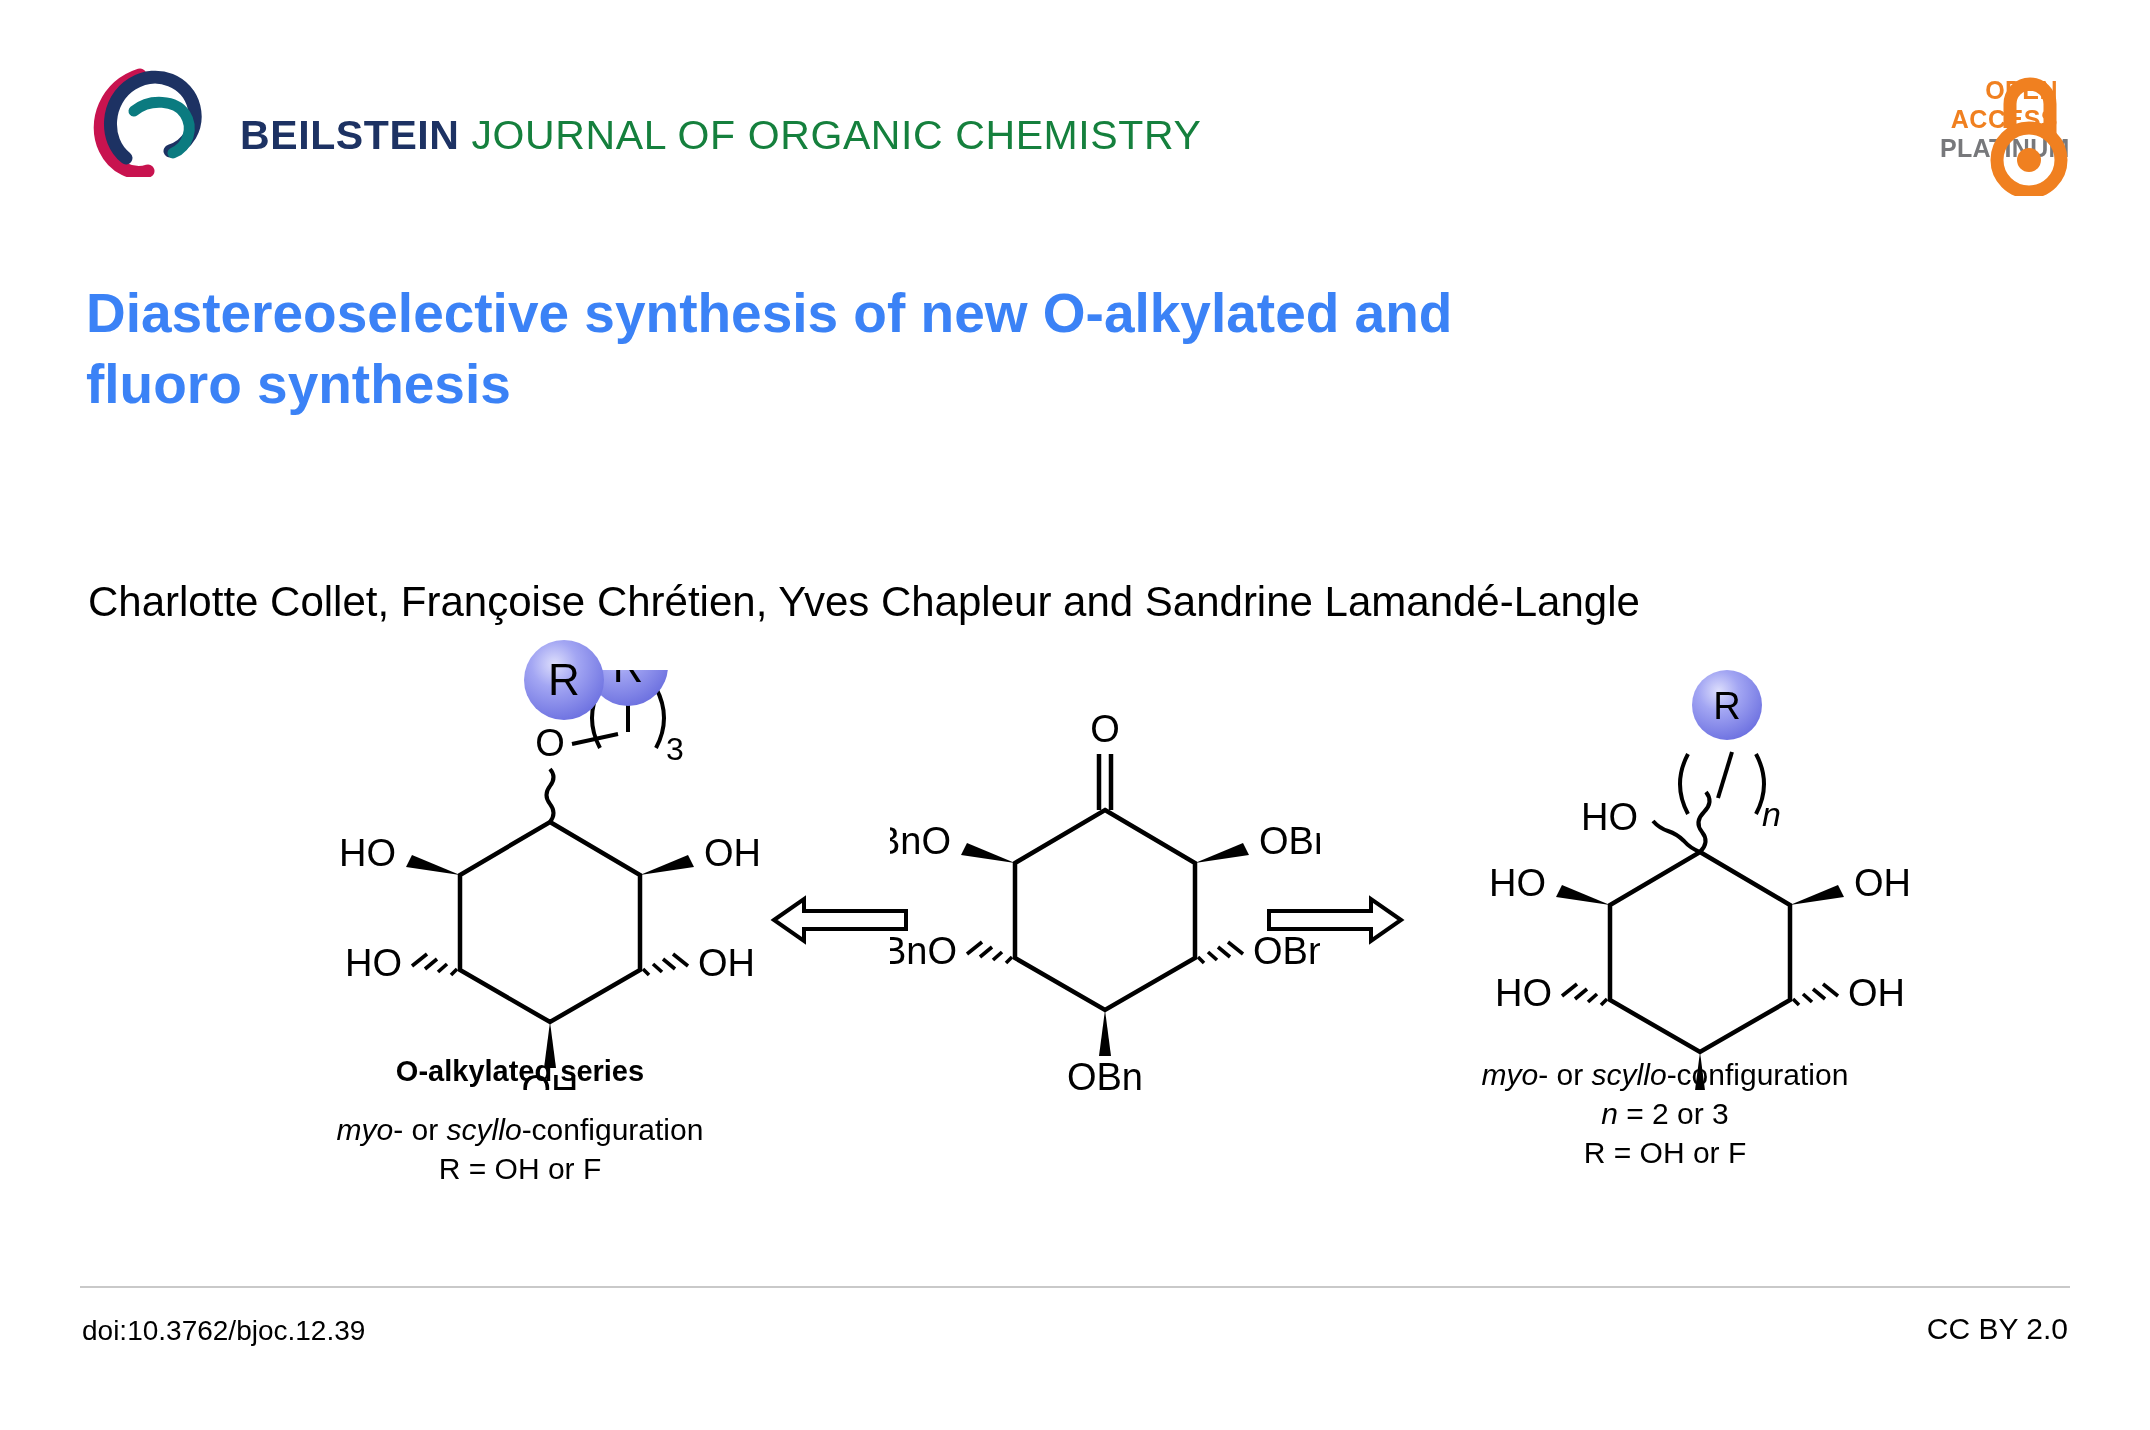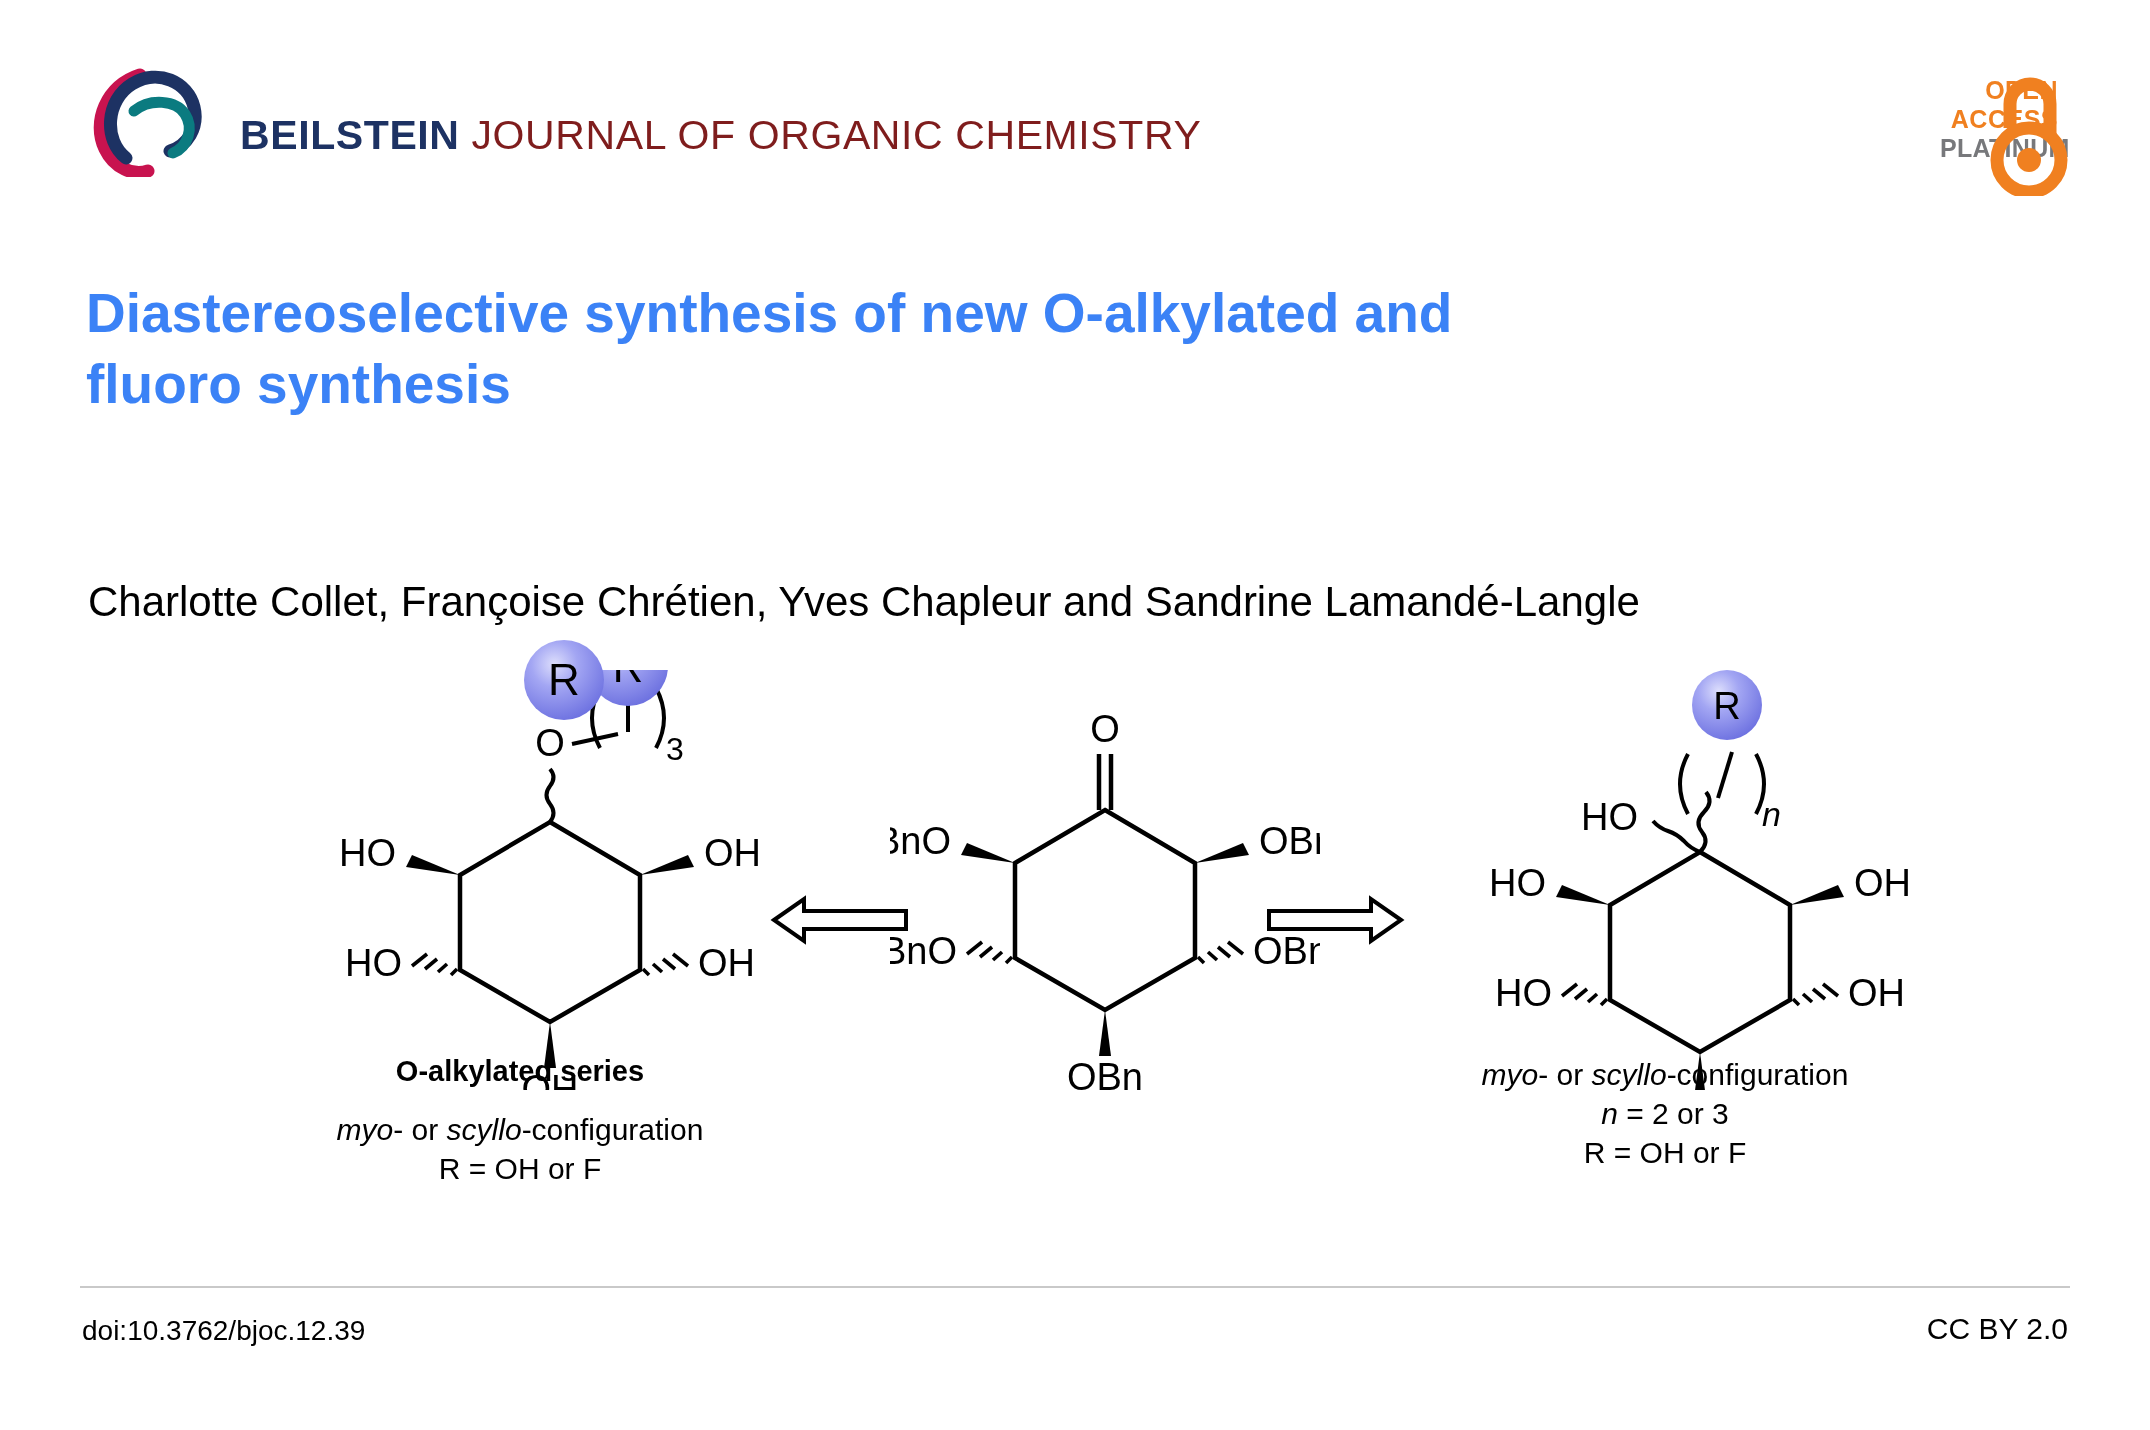--- a/index.html
+++ b/index.html
@@ -33,21 +33,21 @@
     font-size: 41px;
     letter-spacing: 0.6px;
     white-space: nowrap;
   }
   .journal-name .jn-bold {
     font-weight: bold;
     color: #1d3263;
   }
   .journal-name .jn-light {
     font-weight: normal;
-    color: #7f1d1d;
+    color: #15803d;
   }
   .oa-text {
     position: absolute;
     right: 92px; top: 76px;
     width: 118px;
     text-align: right;
     line-height: 1.16;
   }
   .oa-line1, .oa-line2 {
     font-size: 25px;

